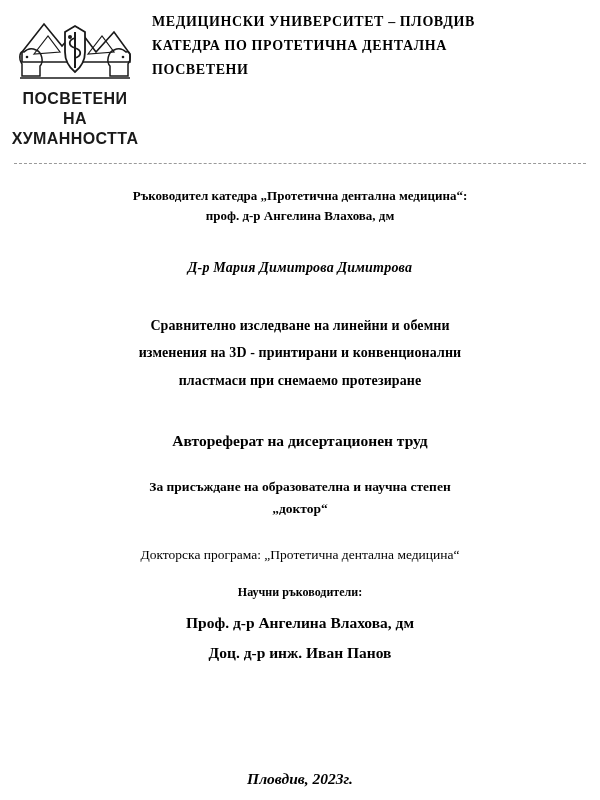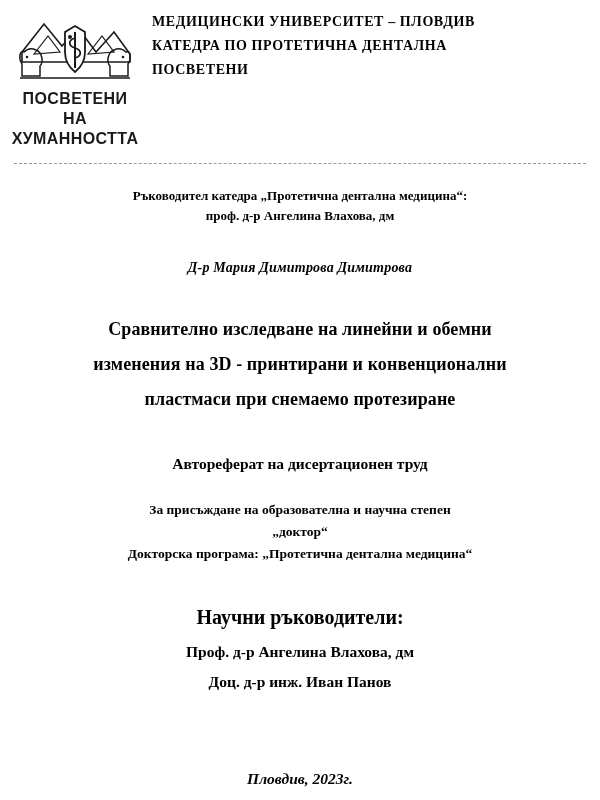--- a/index.html
+++ b/index.html
@@ -97,49 +97,49 @@
   .author {
     margin-top: 35px;
     font-size: 14px;
     font-weight: 700;
     letter-spacing: 0.2px;
     font-style: italic;
   }
 
   .title {
     margin-top: 36px;
-    font-size: 18px;
+    font-size: 14px;
     font-weight: 700;
     line-height: 1.95;
     letter-spacing: 0.1px;
   }
 
   .doc-type {
     margin-top: 38px;
     font-size: 15.5px;
     font-weight: 700;
   }
 
   .degree {
     margin-top: 26px;
     font-size: 13.5px;
     font-weight: 700;
     line-height: 1.62;
   }
   .degree .l2 { display: block; }
 
   .program {
-    margin-top: 3px;
+    margin-top: 27px;
     font-size: 13.5px;
-    font-weight: 700;
+    font-weight: 400;
   }
 
   .supervisors-label {
-    margin-top: 44px;
-    font-size: 20px;
+    margin-top: 22px;
+    font-size: 12px;
     font-weight: 700;
   }
 
   .supervisor {
     margin-top: 14px;
     font-size: 15.5px;
     font-weight: 700;
   }
   .supervisor.second { margin-top: 12px; }
 

